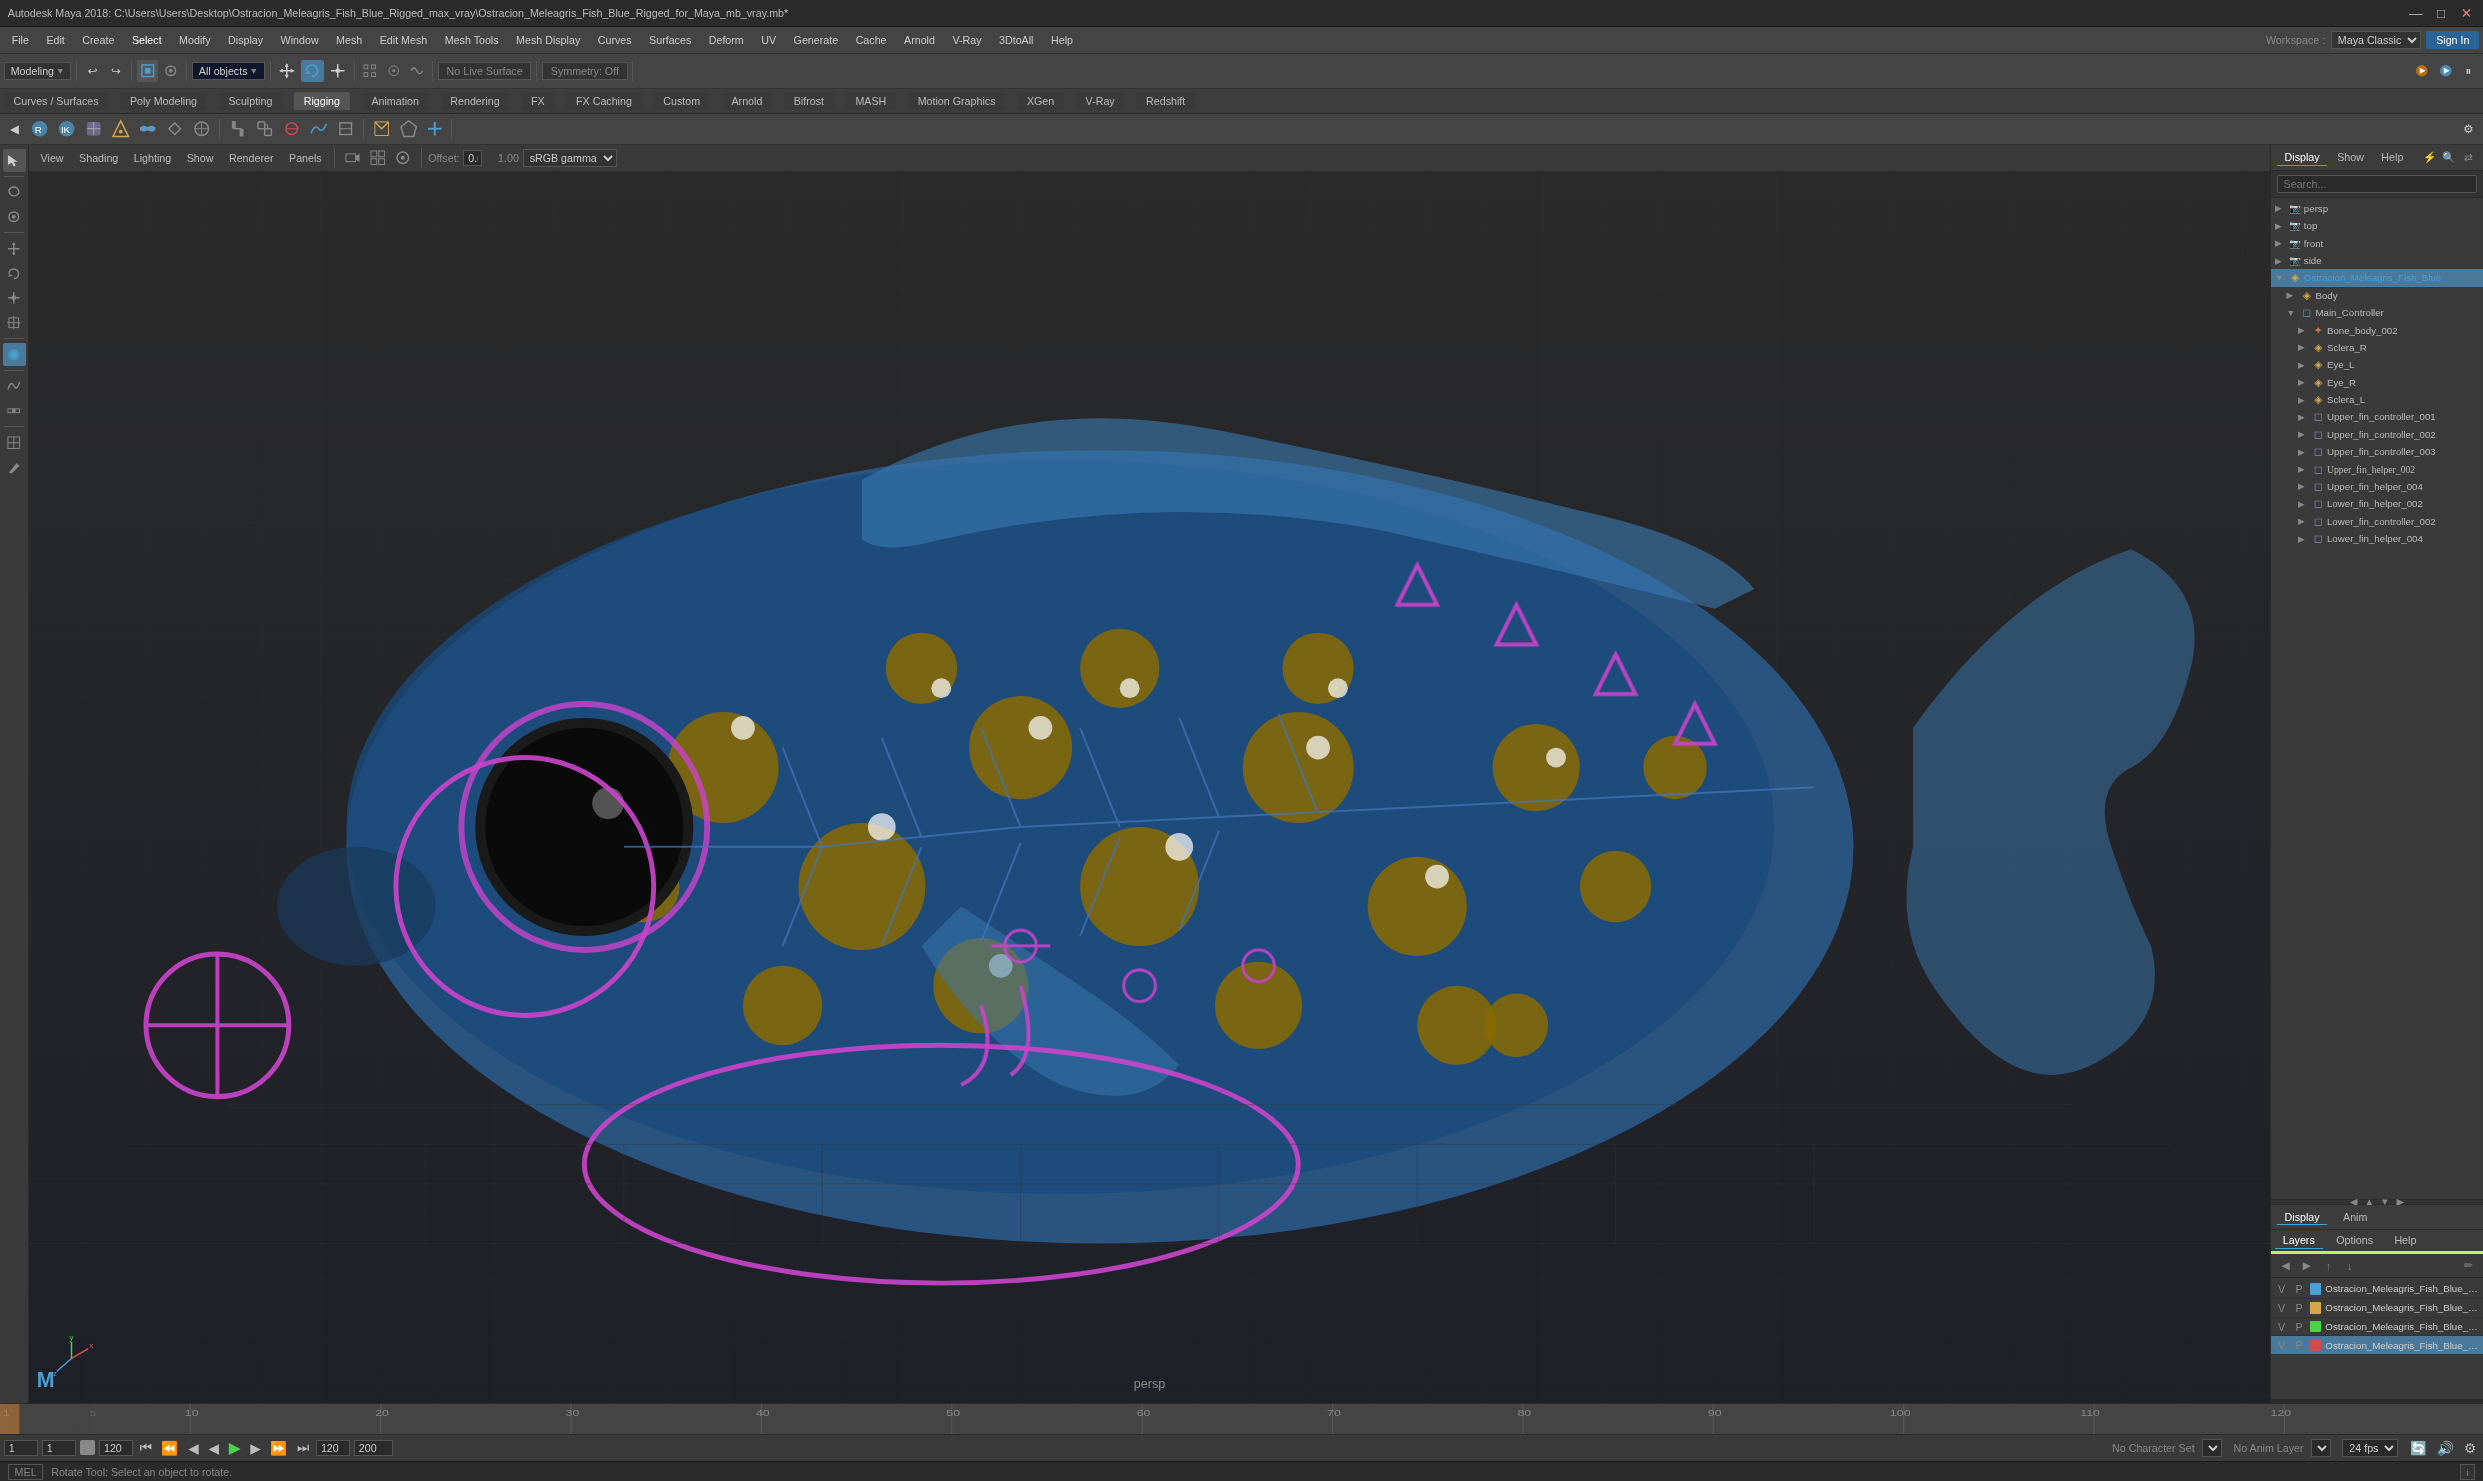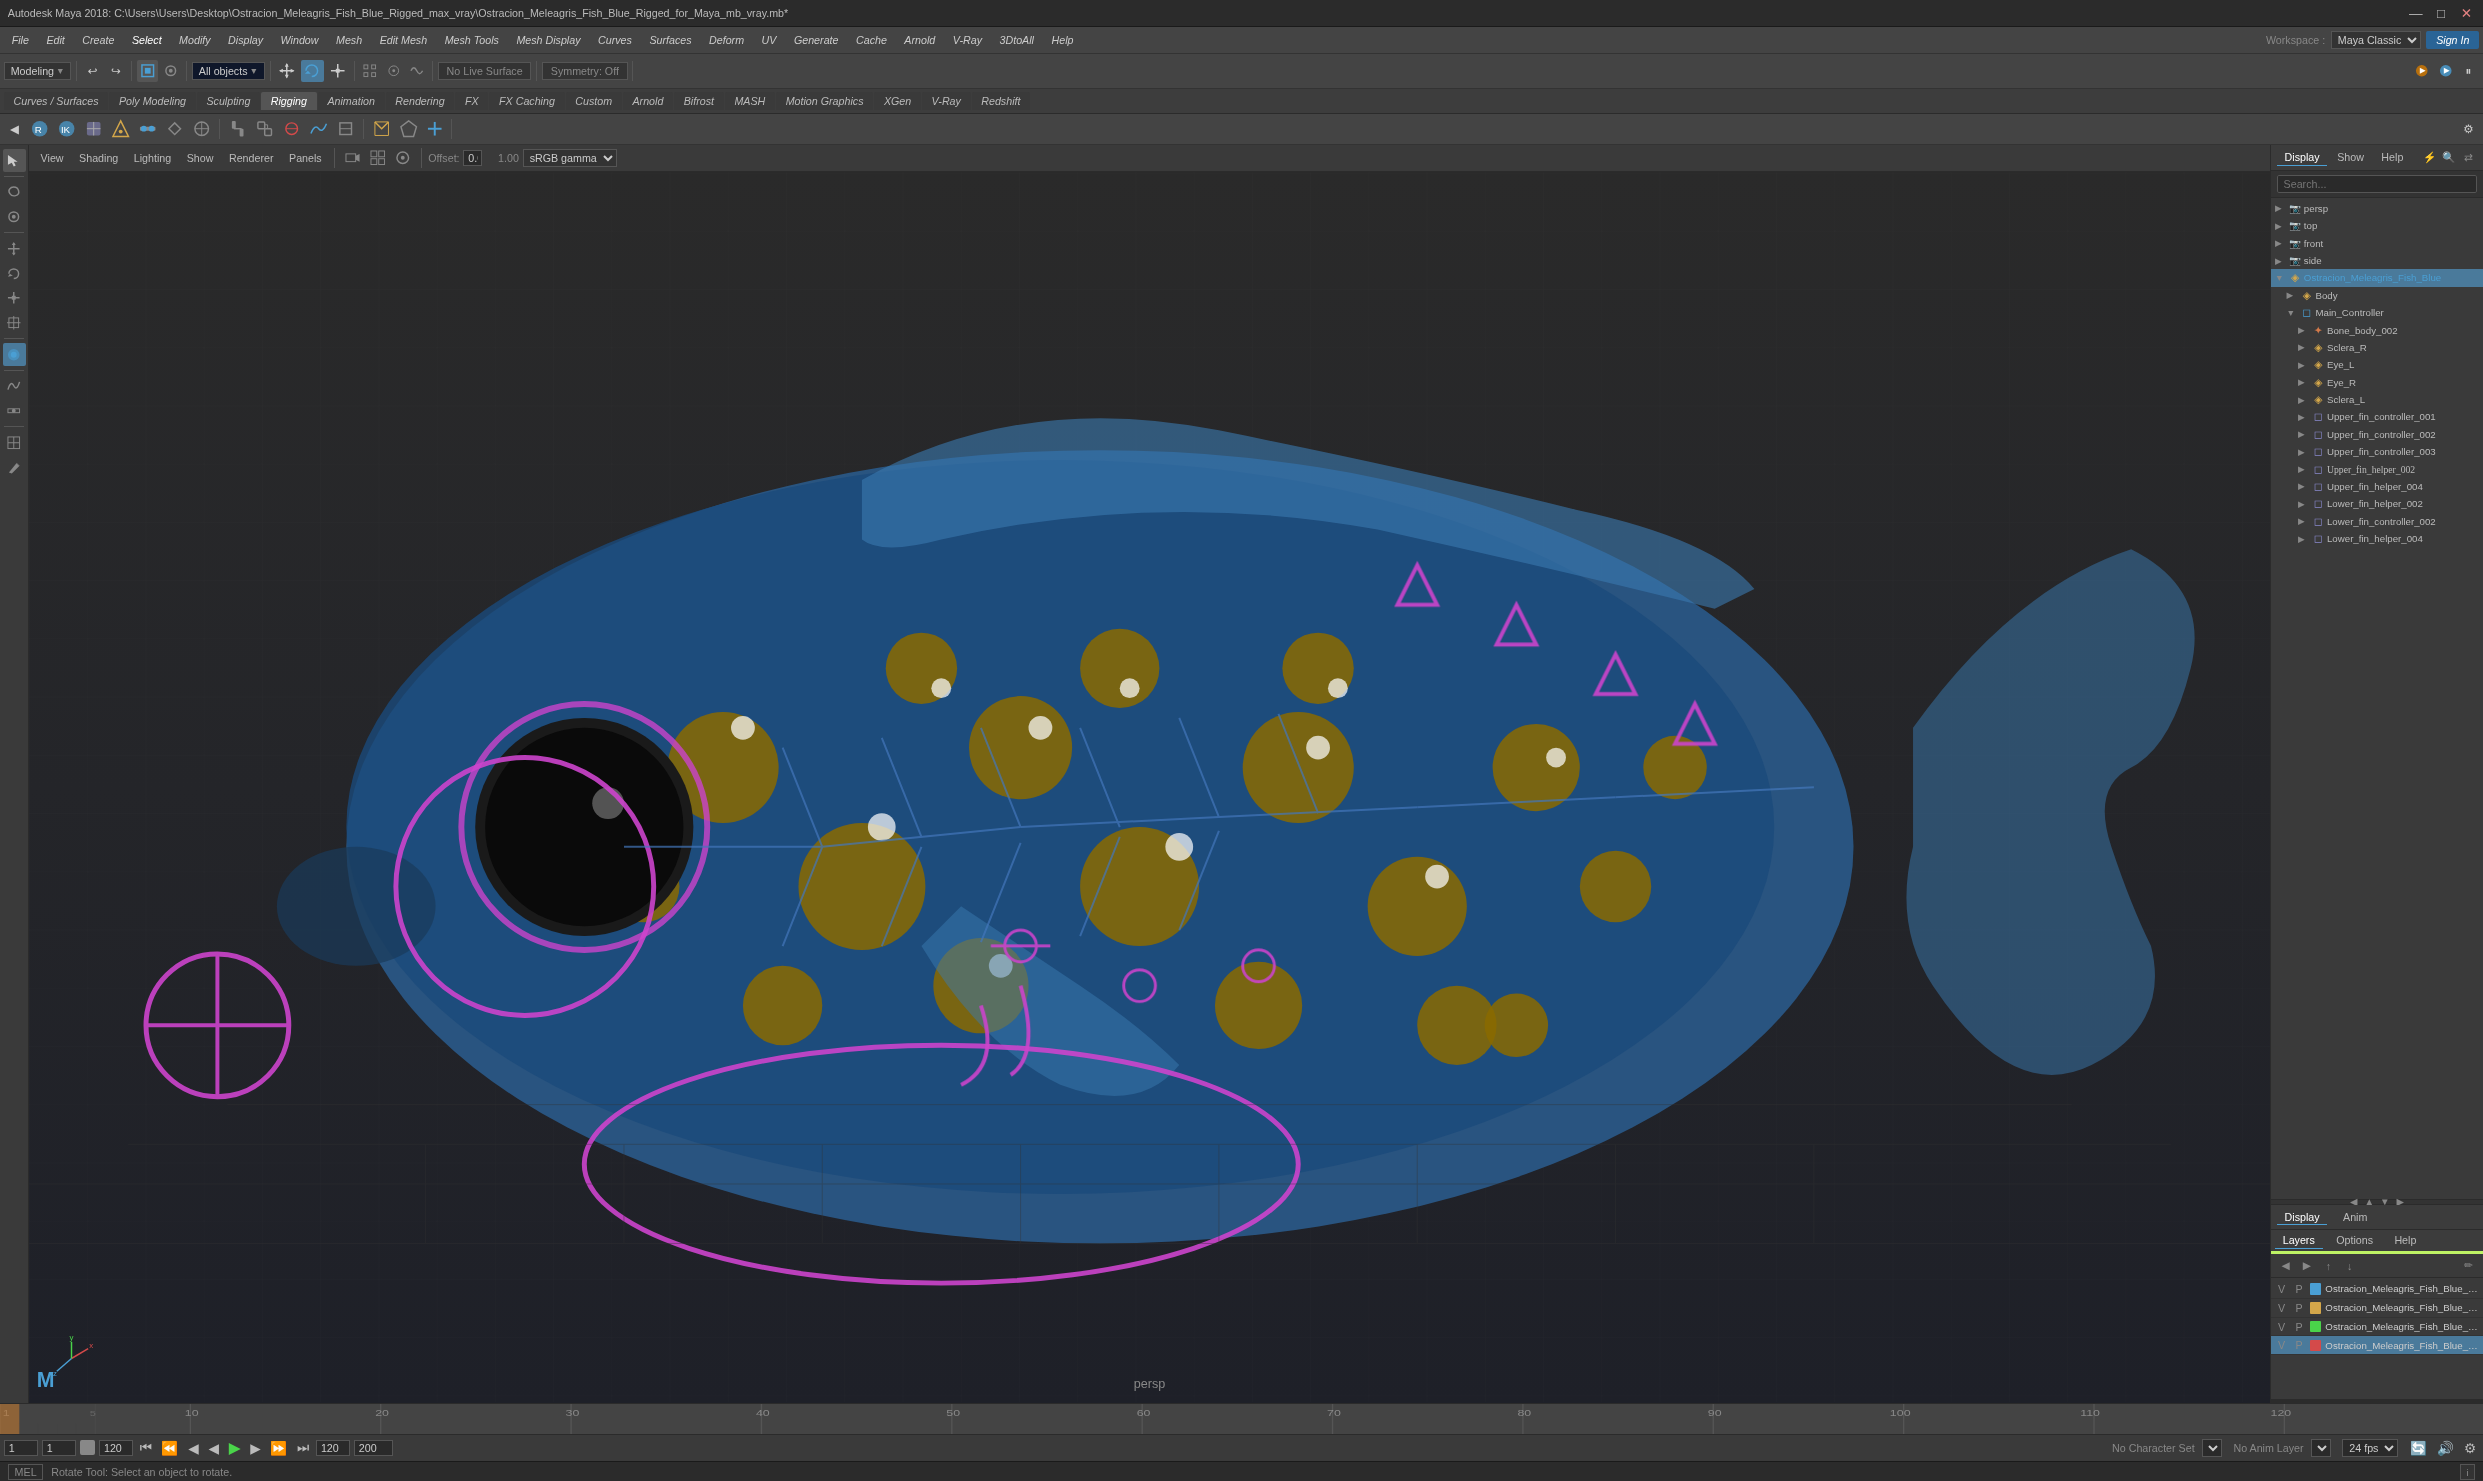--- a/index.html
+++ b/index.html
@@ -32,44 +32,42 @@
       padding: 0 3.9px;
       gap: 1.9px;
       border-bottom: 1px solid #333;
     }
     .menu-item {
       padding: 2.9px 7.8px;
       cursor: pointer;
       color: #ccc;
       font-size: 10.7px;
       border-radius: 1.9px;
-      font-style: italic;
     }
 
     
     #toolbar1 {
       background: #444;
       height: 35px;
       display: flex;
       align-items: center;
       padding: 0 3.9px;
       gap: 1.9px;
       border-bottom: 1px solid #333;
     }
 
     
     #tabbar {
       background: #3d3d3d;
       height: 25px;
       display: flex;
       align-items: center;
       padding: 0 3.9px;
-      gap: 1px;
+      gap: 12px;
       border-bottom: 1px solid #2b2b2b;
-      font-style: italic;
     }
     .tab {
       padding: 2.9px 9.7px;
       cursor: pointer;
       color: #bbb;
       font-size: 10.7px;
       border-radius: 1.9px 1.9px 0 0;
       background: #3a3a3a;
     }
     .tab.active { background: #555; color: #fff; }

